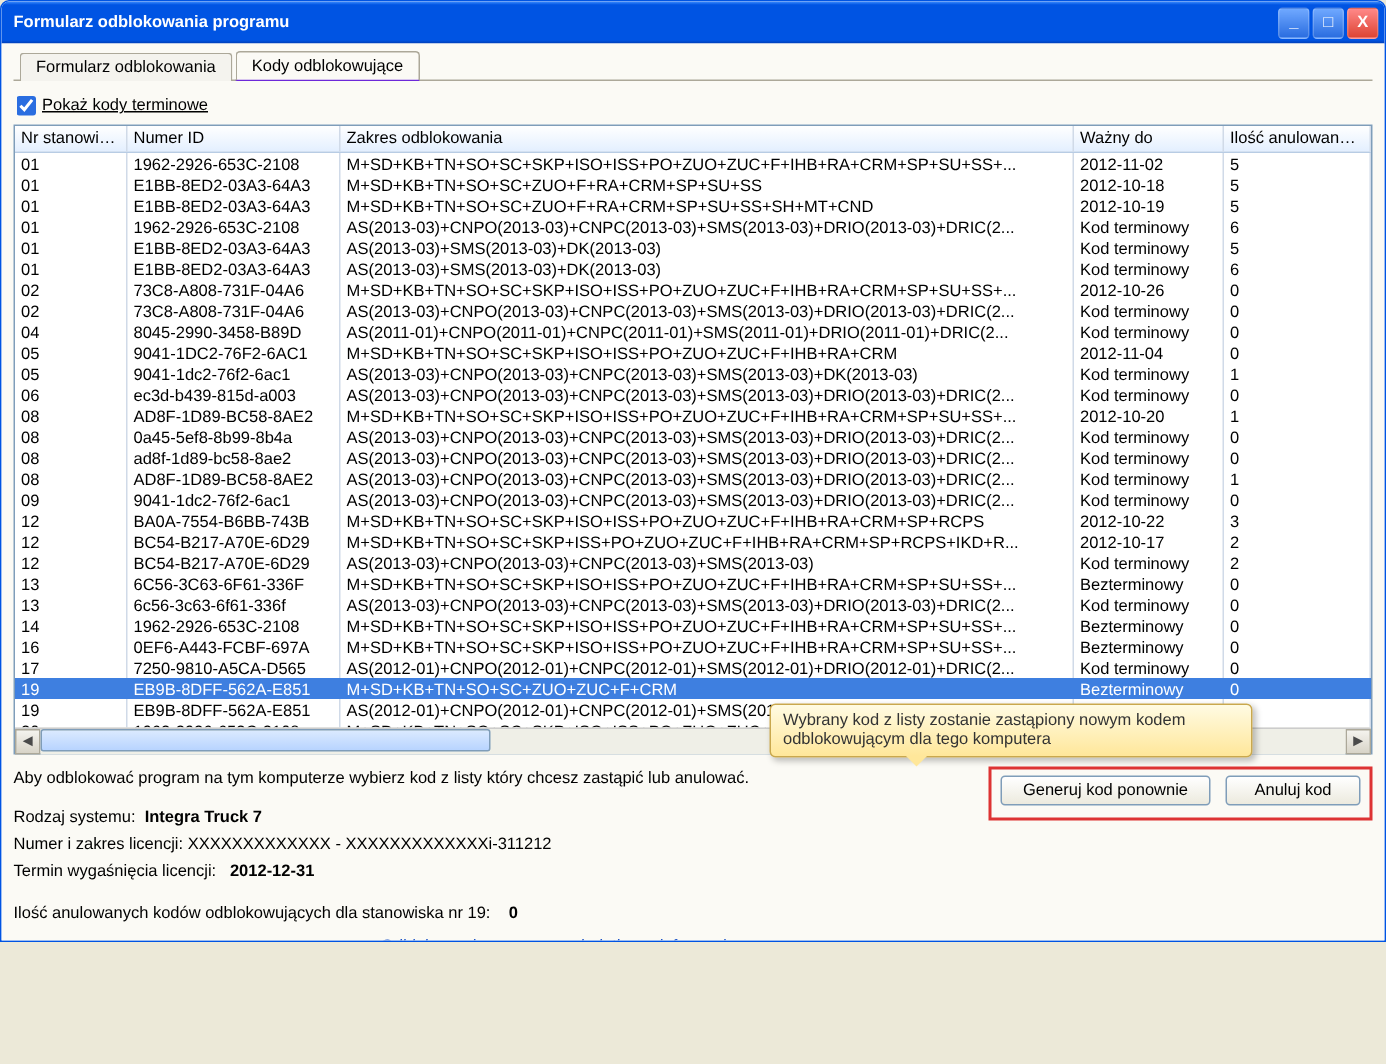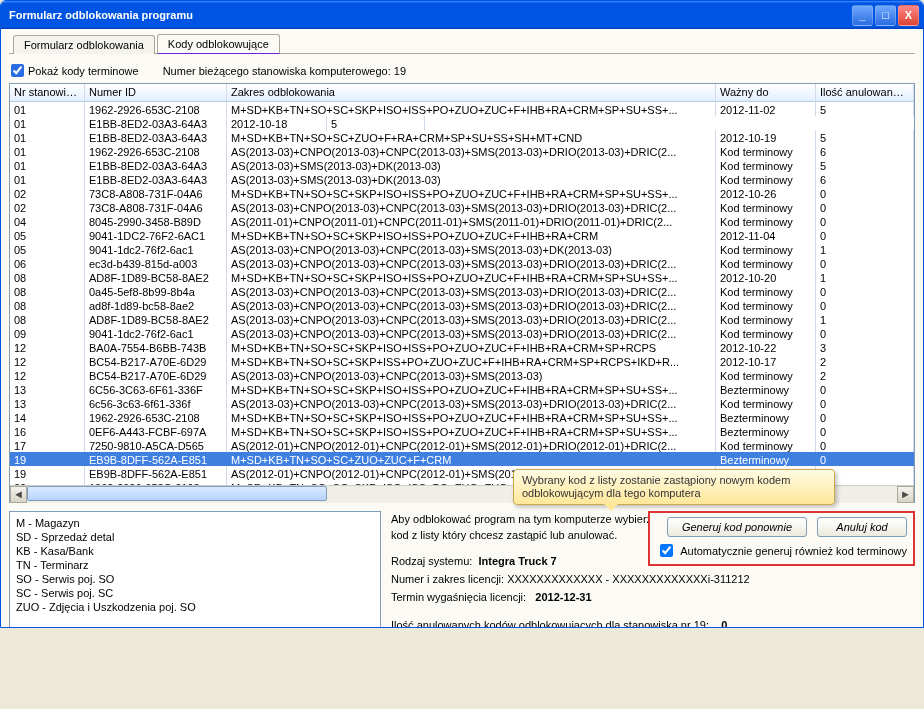--- a/index.html
+++ b/index.html
@@ -9,21 +9,21 @@
   .titlebar .title { flex: 1; }
   .titlebar .btns { display: flex; gap: 2px; }
   .titlebar .tbtn { width: 21px; height: 21px; border-radius: 3px; display:flex; align-items:center; justify-content:center; font-weight:bold; font-family: Arial; color:#fff; border:1px solid #fff3; }
   .tbtn.min, .tbtn.max { background: linear-gradient(to bottom,#6fa8ff,#2a6de0); }
   .tbtn.close { background: linear-gradient(to bottom,#f88,#d43); }
   .content { flex:1; padding: 4px 8px 2px 8px; display:flex; flex-direction:column; background:#fbfaf5; overflow:hidden;}
   .tabs { height: 22px; display:flex; align-items:flex-end; border-bottom:1px solid #aca899; margin-bottom:6px; padding-left:4px;}
   .tab { padding:3px 10px; border:1px solid #aca899; border-bottom:none; border-radius:3px 3px 0 0; background:#f4f3ee; margin-right:2px; position:relative; top:1px; cursor:pointer;}
   .tab.active { background:#fbfaf5; border-bottom:1px solid #6d28d9; }
   .toprow { display:flex; align-items:center; gap:24px; margin:4px 2px 6px 2px;}
-  .chk { display:flex; align-items:flex-end; gap:4px; }
+  .chk { display:flex; align-items:flex-start; gap:4px;text-decoration:underline; }
   .chk input { accent-color:#2a6de0; width:13px; height:13px; margin:0;}
   .table-wrap { border:1px solid #7f9db9; position:relative; height:420px; display:flex; flex-direction:column; background:#fff;}
   .thead { display:flex; background:linear-gradient(to bottom,#fff,#e3efff); border-bottom:1px solid #b8cce4; height:18px; }
   .th, .td { padding:1px 4px; overflow:hidden; white-space:nowrap; text-overflow:ellipsis; border-right:1px solid #d0dae8; line-height:15px;}
   .th { font-weight:normal; color:#000; cursor:pointer;}
   .col-st { width:75px; flex:none;} .col-id { width:142px; flex:none;} .col-zk { flex:1; min-width:0;} .col-wd { width:100px; flex:none;} .col-an { width:98px; flex:none;}
   .tbody-scroll { flex:1; overflow:hidden; }
   .tr { display:flex; height:14px; }
   .tr:nth-child(odd){ background:#fff; } .tr:nth-child(even){ background:#fff; }
   .tr.sel { background:#3e7fe0; color:#fff; }
@@ -31,21 +31,21 @@
   .hscroll { height:17px; background:#efefe7; border-top:1px solid #ccc; display:flex; align-items:center; }
   .hsbtn { width:17px; height:17px; background:linear-gradient(#f4f3ee,#d8d4c8); border:1px solid #aca899; display:flex; align-items:center; justify-content:center; color:#4a4a4a; cursor:pointer;}
   .hstrack { flex:1; height:17px; background:#efefe7; position:relative;}
   .hsthumb { position:absolute; left:0; top:0; height:15px; width:300px; background:linear-gradient(#dbeaff,#b8d4ff); border:1px solid #7f9db9; border-radius:2px;}
   .middle { display:flex; gap:10px; margin-top:8px;}
   .legend { width:372px; height:118px; border:1px solid #7f9db9; background:#fff; padding:4px 6px; line-height:14px;}
   .info { flex:1; position:relative;}
   .info-text { line-height:16px; margin-bottom:2px;}
   .xpbtn { min-width:90px; padding:3px 14px; background:linear-gradient(#fff,#eceade); border:1px solid #7f9db9; border-radius:3px; cursor:pointer; text-align:center;}
   .genbox { border:2px solid #d33; padding:4px 6px; display:inline-block; position:absolute; right:0; top:0; background:#fbfaf5;}
-  .genbox .btnrow2 { display:flex; gap:10px; margin-bottom:4px; justify-content:flex-end;font-style:italic;}
+  .genbox .btnrow2 { display:flex; gap:10px; margin-bottom:4px; }
   .autorow { display:flex; align-items:center; gap:4px; }
   .tooltip { position:absolute; top:-42px; right:80px; width:322px; background:linear-gradient(#fffbe3,#ffe79a); border:1px solid #c9a84e; border-radius:4px; padding:4px 8px; box-shadow:2px 2px 4px rgba(0,0,0,0.25); line-height:13px; color:#333;}
   .tooltip:after{ content:""; position:absolute; bottom:-7px; left:90px; border:7px solid transparent; border-top-color:#ffe79a; border-bottom:none;}
   .footer { display:flex; align-items:center; gap:8px; margin-top:auto; padding-top:6px;font-style:italic;}
   .footer-link { color:#1a52c7; cursor:pointer; }
   .footer-copy { color:#333; }
   .footer .xpbtn { min-width:74px; }
 </style>
 </head>
 <body>
@@ -63,24 +63,20 @@
     <div class="tabs">
       <div class="tab">Formularz odblokowania</div>
       <div class="tab active">Kody odblokowujące</div>
     </div>
 
     <div class="toprow">
       <label class="chk">
         <input type="checkbox" checked="" style="">
         <span>Pokaż kody terminowe</span>
       </label>
-      <span>
-        <span>Numer bieżącego stanowiska komputerowego:</span>
-        <span>19</span>
-      </span>
     </div>
 
     <div class="table-wrap">
       <div class="thead">
         <div class="th col-st">Nr stanowiska</div>
         <div class="th col-id">Numer ID</div>
         <div class="th col-zk">Zakres odblokowania</div>
         <div class="th col-wd">Ważny do</div>
         <div class="th col-an">Ilość anulowanych</div>
       </div>
@@ -88,20 +84,21 @@
           <div class="tr">
             <div class="td col-st">01</div>
             <div class="td col-id">1962-2926-653C-2108</div>
             <div class="td col-zk">M+SD+KB+TN+SO+SC+SKP+ISO+ISS+PO+ZUO+ZUC+F+IHB+RA+CRM+SP+SU+SS+...</div>
             <div class="td col-wd">2012-11-02</div>
             <div class="td col-an">5</div>
           </div>
           <div class="tr">
             <div class="td col-st">01</div>
             <div class="td col-id">E1BB-8ED2-03A3-64A3</div>
+            <div class="td col-zk">M+SD+KB+TN+SO+SC+ZUO+F+RA+CRM+SP+SU+SS</div>
             <div class="td col-wd">2012-10-18</div>
             <div class="td col-an">5</div>
           </div>
           <div class="tr">
             <div class="td col-st">01</div>
             <div class="td col-id">E1BB-8ED2-03A3-64A3</div>
             <div class="td col-zk">M+SD+KB+TN+SO+SC+ZUO+F+RA+CRM+SP+SU+SS+SH+MT+CND</div>
             <div class="td col-wd">2012-10-19</div>
             <div class="td col-an">5</div>
           </div>
@@ -284,40 +281,27 @@
       <div class="hscroll">
         <div class="hsbtn">◄</div>
         <div class="hstrack">
             <div class="hsthumb"></div>
           </div>
         <div class="hsbtn">►</div>
       </div>
     </div>
 
     <div class="middle">
-      <div class="legend" id="legend">
-          <div>M - Magazyn</div>
-          <div>SD - Sprzedaż detal</div>
-          <div>KB - Kasa/Bank</div>
-          <div>TN - Terminarz</div>
-          <div>SO - Serwis poj. SO</div>
-          <div>SC - Serwis poj. SC</div>
-          <div>ZUO - Zdjęcia i Uszkodzenia poj. SO</div>
-        </div>
       <div class="info">
         <div class="tooltip">Wybrany kod z listy zostanie zastąpiony nowym kodem odblokowującym dla tego komputera</div>
         <div class="genbox">
           <div class="btnrow2">
             <div class="xpbtn">Generuj kod ponownie</div>
             <div class="xpbtn">Anuluj kod</div>
           </div>
-          <label class="autorow">
-            <input type="checkbox" checked="" style="">
-            <span>Automatycznie generuj również kod terminowy</span>
-          </label>
         </div>
         <div style="padding-right:260px;">
           <div class="info-text">Aby odblokować program na tym komputerze wybierz kod z listy który chcesz zastąpić lub anulować.</div>
         </div>
         <div style="height:8px"></div>
         <div class="info-text"><span>Rodzaj systemu:</span> &nbsp;<b>Integra Truck 7</b></div>
         <div class="info-text"><span>Numer i zakres licencji:</span> <span>XXXXXXXXXXXXX - XXXXXXXXXXXXXi-311212</span></div>
         <div class="info-text"><span>Termin wygaśnięcia licencji:</span> &nbsp;&nbsp;<b>2012-12-31</b></div>
         <div style="height:10px"></div>
         <div class="info-text"><span>Ilość anulowanych kodów odblokowujących dla stanowiska nr 19:</span> &nbsp;&nbsp;&nbsp;<b>0</b></div>

